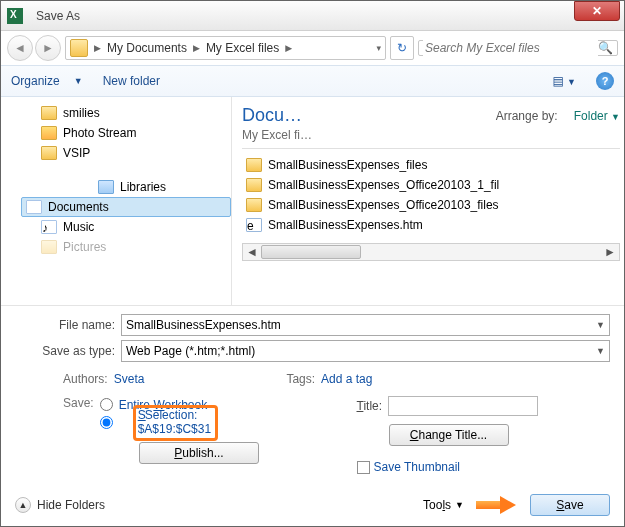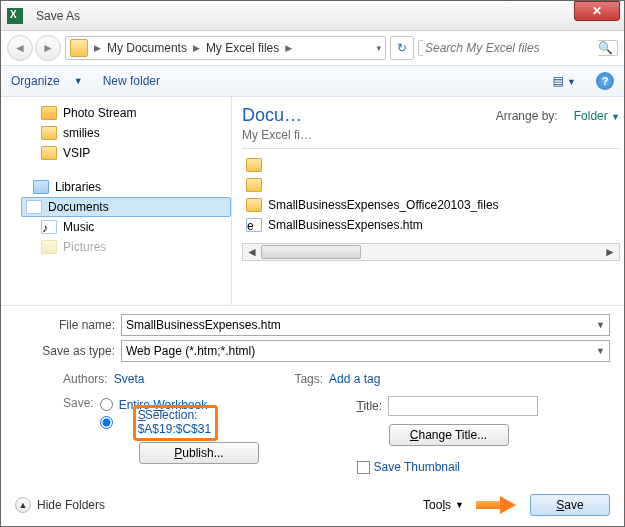--- a/index.html
+++ b/index.html
@@ -23,21 +23,21 @@
   .search input{flex:1;border:none;outline:none;color:#888;font-style:italic;}
   .search .sicon{color:#356cb0;}
   .toolbar { height:32px;border-top:1px solid #d8e3ef;border-bottom:1px solid #d8e3ef;background:linear-gradient(#f8fbfe,#f1f6fc);display:flex;align-items:center;padding:0 10px;gap:20px;}
   .toolbar .item{color:#1d4e8f;cursor:pointer;display:flex;align-items:center;gap:14px;}
   .toolbar .spacer{flex:1;}
   .toolbar .icon-sm{color:#1d4e8f;}
   .toolbar .help{width:18px;height:18px;border-radius:9px;background:radial-gradient(#6fb6f2,#2d7cc9);color:#fff;display:flex;align-items:center;justify-content:center;font-weight:bold;font-size:11px;cursor:pointer;}
   .body { flex:1; display:flex; overflow:hidden; border-bottom:1px solid #e4e4e4;}
   .leftpane { width:230px; padding:6px 0 0 24px; overflow:hidden;}
   .leftpane .row{display:flex;align-items:center;height:20px;gap:6px;padding-left:16px;cursor:pointer;}
-  .leftpane .row.lib{padding-left:8px;}
+  .leftpane .row.lib{padding-left:8px;justify-content:center;}
   .leftpane .row.sel{background:#cde6f7;border:1px solid #7ab5e6;border-radius:2px;margin-left:-4px;padding-left:4px;}
   .leftpane .sec{margin-top:14px;}
   .fico{width:16px;height:14px;background:linear-gradient(#ffe9a6,#f6c552);border:1px solid #d6a93e;border-radius:1px;}
   .fico.photo{background:linear-gradient(#ffe07a,#ffb347);}
   .fico.ipod{background:#e8e8e8;border-color:#bcbcbc;}
   .fico.lib{background:linear-gradient(#cfe6ff,#a3cdf5);border-color:#6fa8dc;}
   .fico.doc{background:#fff;border-color:#a9c5e8;position:relative;}
   .fico.music{background:#fff;border-color:#a9c5e8;}
   .midsep{width:1px;background:#e4e4e4;}
   .rightpane{flex:1;display:flex;flex-direction:column;padding:8px 4px 0 10px;overflow:hidden;}
@@ -51,21 +51,21 @@
   .rightpane .fileico.htm{background:#fff;border-color:#99b8dc;}
   .rightpane .scroll{height:18px;border:1px solid #cfcfcf;background:#f4f4f4;margin-top:8px;display:flex;align-items:center;}
   .rightpane .scroll .arrow{width:18px;text-align:center;color:#555;cursor:pointer;}
   .rightpane .scroll .track{flex:1;position:relative;height:100%;}
   .rightpane .scroll .thumb{position:absolute;left:0;top:1px;height:14px;width:100px;background:linear-gradient(#f0f0f0,#d8d8d8);border:1px solid #b5b5b5;border-radius:2px;}
   .form { padding:6px 14px 10px 14px; }
   .formrow{display:flex;align-items:center;height:26px;gap:6px;}
   .formrow .lbl{width:100px;text-align:right;color:#4a4a4a;}
   .formrow .field{flex:1;height:22px;border:1px solid #a9a9a9;background:#fff;display:flex;align-items:center;padding:0 4px;}
   .formrow .field .drop{margin-left:auto;color:#555;cursor:pointer;}
-  .meta{display:flex;gap:30px;padding:8px 0 4px 0;}
+  .meta{display:flex;gap:22px;padding:8px 0 4px 0;}
   .meta .pair{display:flex;gap:6px;}
   .meta .k{color:#6b6b6b;}
   .meta .v{color:#1251a3;cursor:text;}
   .savegrid{display:flex;gap:40px;margin-top:6px;}
   .savegrid .col{flex:1;}
   .saveopts .opt{display:flex;align-items:center;gap:4px;color:#1251a3;height:18px;}
   .saveopts .sel-highlight{border:3px solid #ff7b1a;border-radius:4px;padding:0 4px 2px 2px;margin-left:14px;display:inline-block;}
   .btn{height:22px;border:1px solid #a0a0a0;background:linear-gradient(#fcfcfc,#e7e7e7);border-radius:3px;padding:0 16px;cursor:pointer;display:inline-flex;align-items:center;justify-content:center;}
   .btn.wide{min-width:120px;}
   .btn.blue{background:linear-gradient(#eaf3fc,#c9e1f7);border-color:#6fa6d9;}
@@ -123,26 +123,26 @@
     </div>
     <div class="item">New folder</div>
     <div class="spacer"></div>
     <div class="icon-sm">▤ <span class="chev">▼</span></div>
     <div class="help">?</div>
   </div>
 
   <div class="body">
     <div class="leftpane">
       <div class="row">
+          <span class="fico"></span>
+          <span>smilies</span>
+        </div>
+      <div class="row">
           <span class="fico photo"></span>
           <span>Photo Stream</span>
-        </div>
-      <div class="row">
-          <span class="fico"></span>
-          <span>smilies</span>
         </div>
       <div class="row">
           <span class="fico"></span>
           <span>VSIP</span>
         </div>
 
       <div class="sec">
         <div class="row lib">
             <span class="fico lib"></span>
             <span>Libraries</span>
@@ -166,23 +166,25 @@
       <div class="hdr">
         <span class="title">Docu…</span>
         <span style="flex:1"></span>
         <span class="arr">Arrange by:</span>
         <span style="color:#0f766e;cursor:pointer"><span>Folder</span> <span class="chev">▼</span></span>
       </div>
       <div class="sub">My Excel fi…</div>
       <div class="files">
         <div class="file">
             <span class="fileico"></span>
+            <span>SmallBusinessExpenses_files</span>
           </div>
         <div class="file">
             <span class="fileico"></span>
+            <span>SmallBusinessExpenses_Office20103_1_fil</span>
           </div>
         <div class="file">
             <span class="fileico"></span>
             <span>SmallBusinessExpenses_Office20103_files</span>
           </div>
         <div class="file">
             <span class="fileico htm">e</span>
             <span>SmallBusinessExpenses.htm</span>
           </div>
       </div>

